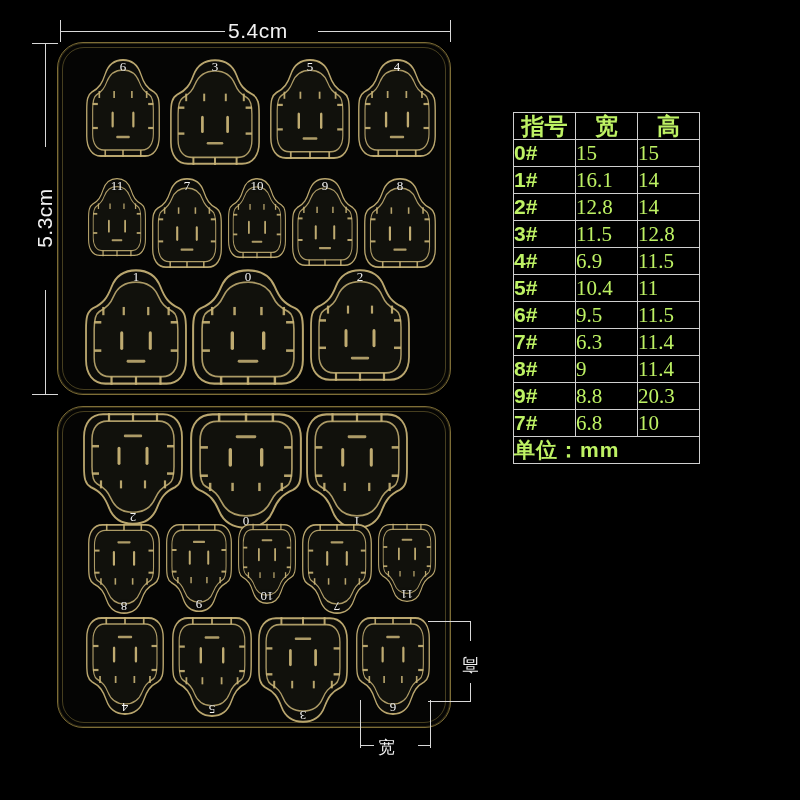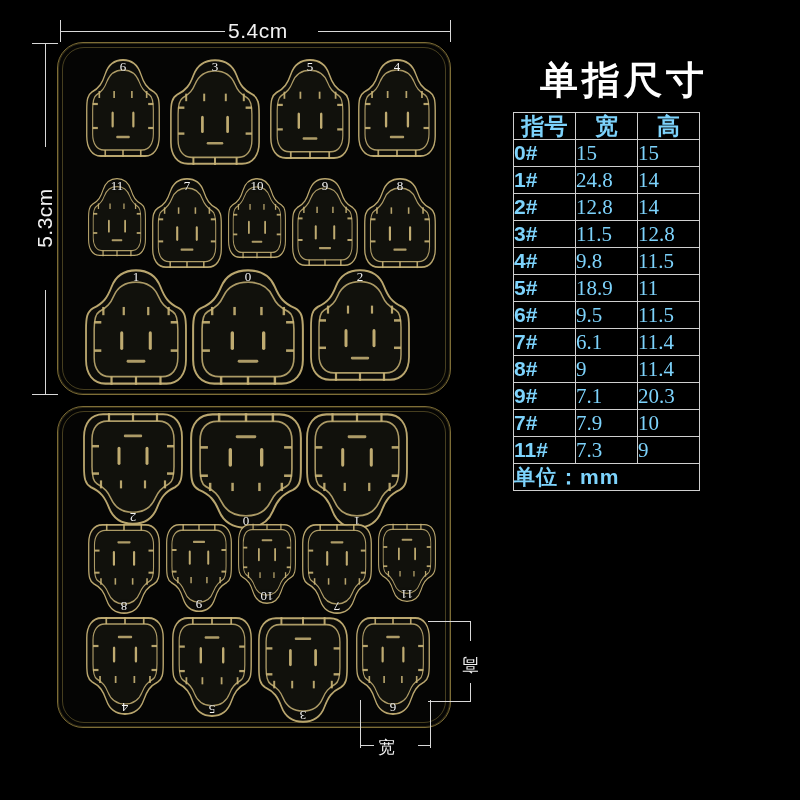--- a/index.html
+++ b/index.html
@@ -67,21 +67,21 @@
     letter-spacing: 4px;
     white-space: nowrap;
   }
   table.sizes {
     border-collapse: collapse;
     background: #000;
     table-layout: fixed;
   }
   table.sizes td, table.sizes th {
     border: 1.4px solid #cfcfcf;
-    color: #7dd3fc;
+    color: #bef264;
     font-family: "Liberation Serif", serif;
     padding: 0;
     height: 26px;
     font-size: 21px;
     line-height: 26px;
   }
   table.sizes th {
     font-weight: bold;
     font-size: 23px;
     font-family: "Liberation Sans", sans-serif;
@@ -634,21 +634,20 @@
   <div class="dim-line-v" style="left:470px; top:621px; height:20px;"></div>
   <div class="dim-line-v" style="left:470px; top:683px; height:19px;"></div>
   <div class="dim-label cn rot180" style="left:461px; top:653px; width:18px; text-align:center;">高</div>
 
   <div class="dim-line-v" style="left:360px; top:700px; height:48px;"></div>
   <div class="dim-line-v" style="left:430px; top:700px; height:48px;"></div>
   <div class="dim-line-h" style="left:360px; top:745px; width:14px;"></div>
   <div class="dim-line-h" style="left:418px; top:745px; width:13px;"></div>
   <div class="dim-label cn" style="left:378px; top:736px;">宽</div>
 
-  <div id="table-title" style="left:540px; top:55px;">单指尺寸</div>
 
   <div id="table-wrap" style="left:513px; top:112px;">
     <table class="sizes">
       <colgroup>
           <col class="c0">
           <col class="c1">
           <col class="c2">
         </colgroup>
       <thead>
         <tr>
@@ -658,72 +657,67 @@
         </tr>
       </thead>
       <tbody id="size-rows">
           <tr>
             <td class="idx">0#</td>
             <td>15</td>
             <td>15</td>
           </tr>
           <tr>
             <td class="idx">1#</td>
-            <td>24.8</td>
+            <td>16.1</td>
             <td>14</td>
           </tr>
           <tr>
             <td class="idx">2#</td>
             <td>12.8</td>
             <td>14</td>
           </tr>
           <tr>
             <td class="idx">3#</td>
             <td>11.5</td>
             <td>12.8</td>
           </tr>
           <tr>
             <td class="idx">4#</td>
-            <td>9.8</td>
+            <td>6.9</td>
             <td>11.5</td>
           </tr>
           <tr>
             <td class="idx">5#</td>
-            <td>18.9</td>
+            <td>10.4</td>
             <td>11</td>
           </tr>
           <tr>
             <td class="idx">6#</td>
             <td>9.5</td>
             <td>11.5</td>
           </tr>
           <tr>
             <td class="idx">7#</td>
-            <td>6.1</td>
+            <td>6.3</td>
             <td>11.4</td>
           </tr>
           <tr>
             <td class="idx">8#</td>
             <td>9</td>
             <td>11.4</td>
           </tr>
           <tr>
             <td class="idx">9#</td>
-            <td>7.1</td>
+            <td>8.8</td>
             <td>20.3</td>
           </tr>
           <tr>
             <td class="idx">7#</td>
-            <td>7.9</td>
+            <td>6.8</td>
             <td>10</td>
-          </tr>
-          <tr>
-            <td class="idx">11#</td>
-            <td>7.3</td>
-            <td>9</td>
           </tr>
         </tbody>
       <tfoot>
         <tr>
           <td class="unit" colspan="3">单位：mm</td>
         </tr>
       </tfoot>
     </table>
   </div>
 

